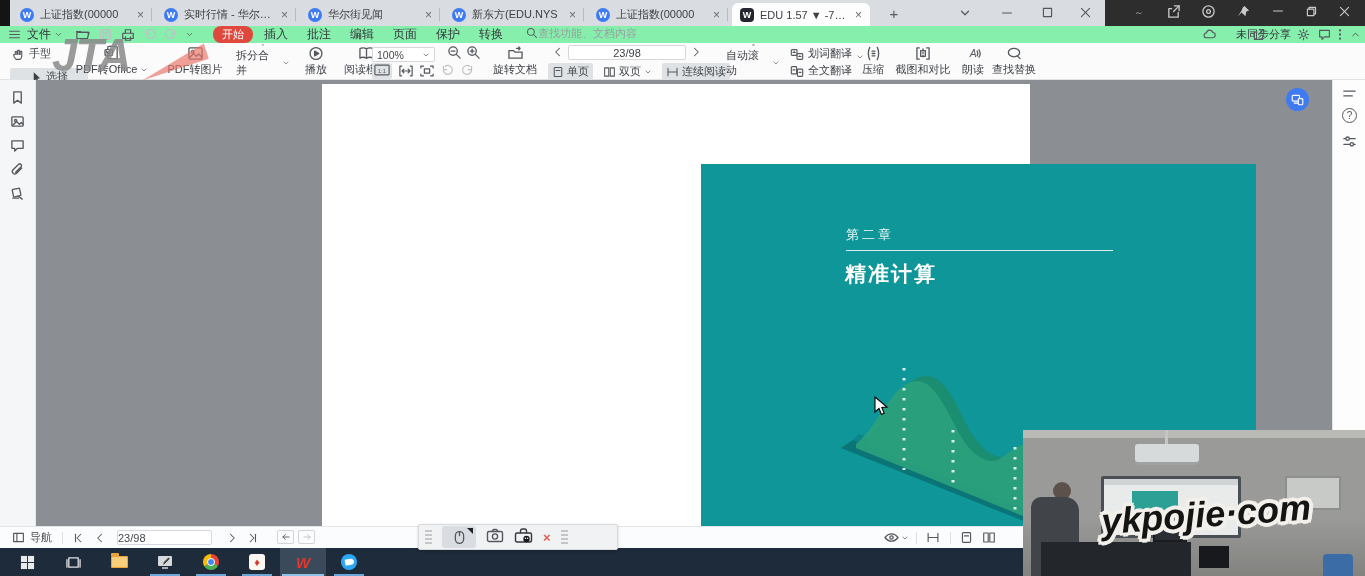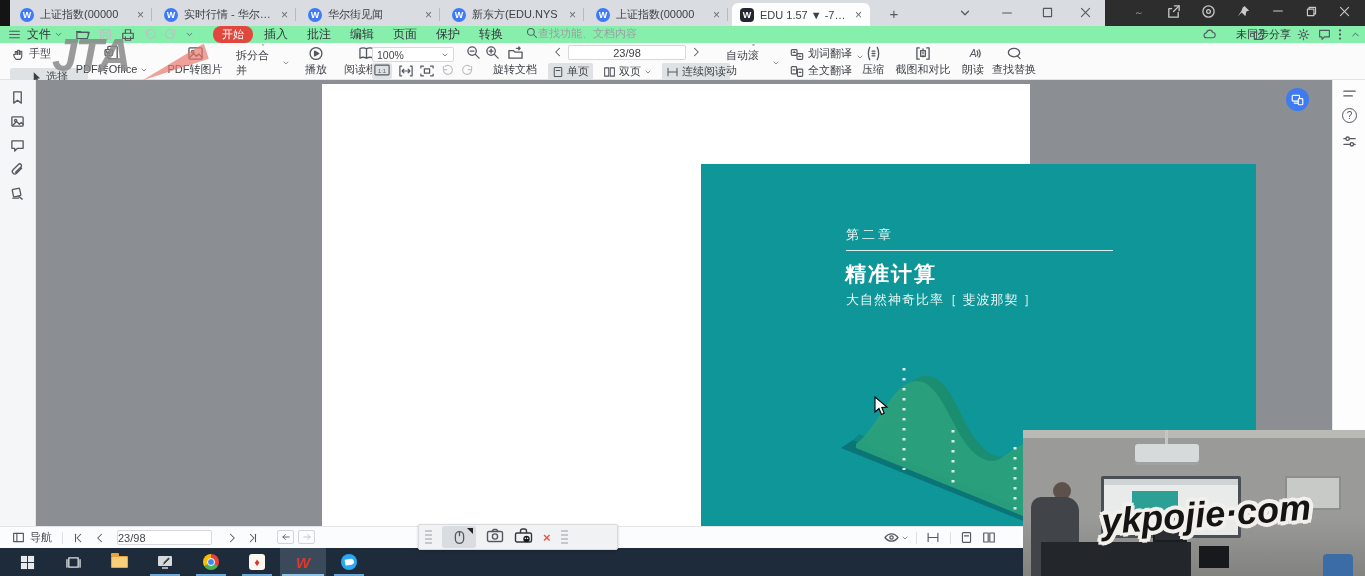--- a/index.html
+++ b/index.html
@@ -38,21 +38,21 @@
 
   
   #toolbar { position:absolute; left:0; top:43px; width:1365px; height:37px; background:#fbfbfc;
     border-bottom:1px solid #e2e3e5; font-size:11px; color:#3c3f44; }
   .trow { position:absolute; display:flex; align-items:flex-end; gap:4px; white-space:nowrap; }
   .hl { background:#dfe2e5; border-radius:2px; }
   .bigbtn { position:absolute; top:1px; height:35px; display:flex; flex-direction:column;
     align-items:center; justify-content:center; gap:1px; }
   .pagebox { width:118px; height:15px; border:1px solid #d5d7da; background:#fff; border-radius:2px;
     font-size:11px; text-align:center; line-height:14px; }
-  .zoombox { width:82px; height:15px; border:1px solid #d5d7da; background:#fff; border-radius:2px;
+  .zoombox { width:63px; height:15px; border:1px solid #d5d7da; background:#fff; border-radius:2px;
     font-size:10.5px; display:flex; align-items:center; justify-content:space-between; padding:0 4px; color:#45484d; }
   .padbtn { display:flex; align-items:center; gap:3px; padding:1px 4px; }
 
   
   #logo-mark { position:absolute; left:52px; top:28px; width:180px; height:52px; z-index:40;
     pointer-events:none; opacity:.85; }
   #logo-mark .jt { font-size:46px; font-weight:bold; font-style:italic; color:#8a8a8a;
     transform:skewX(-8deg); letter-spacing:-2px; }
   #logo-mark .swoosh { position:absolute; left:86px; top:26px; width:0; height:0;
     border-left:70px solid transparent; border-bottom:16px solid #e8766a; transform:rotate(-18deg); opacity:.8; }
@@ -632,21 +632,20 @@
         </svg>
     </span>
   </div>
 
   <div id="doc-area">
     <div id="page">
       <div id="cover">
         <div class="chapter">第二章</div>
         <div class="rule"></div>
         <div class="title">精准计算</div>
-        <div class="subtitle">大自然神奇比率［ 斐波那契 ］</div>
         <svg id="wave-svg" width="300" height="200" viewBox="0 0 300 200">
           <polygon points="5,88 240,182 252,174 17,80" fill="#0a7476"></polygon>
           <polygon points="17,80 252,174 258,168 23,74" fill="#0d8688"></polygon>
           <path d="M32 78 C50 62 66 16 90 16 C112 16 122 52 136 74 C146 90 156 96 165 97 C176 98 186 82 200 80 C212 79 222 92 230 112 C236 127 241 152 246 166 L246 172 L32 86 Z" fill="#1d8c6d" opacity="0.9"></path>
           <path d="M20 84 C40 70 56 22 80 21 C100 20 112 55 126 78 C136 94 146 100 155 101 C166 102 176 86 190 84 C202 83 212 95 220 115 C226 129 231 156 236 171 L236 176 L20 88 Z" fill="#2ba17c" opacity="0.92"></path>
           <g stroke="#e2f4f1" stroke-width="3" stroke-dasharray="2.5 7.5" opacity="0.95">
             <line x1="68" y1="8" x2="68" y2="110"></line>
             <line x1="117" y1="70" x2="117" y2="130"></line>
             <line x1="179" y1="87" x2="179" y2="157"></line>
           </g>

